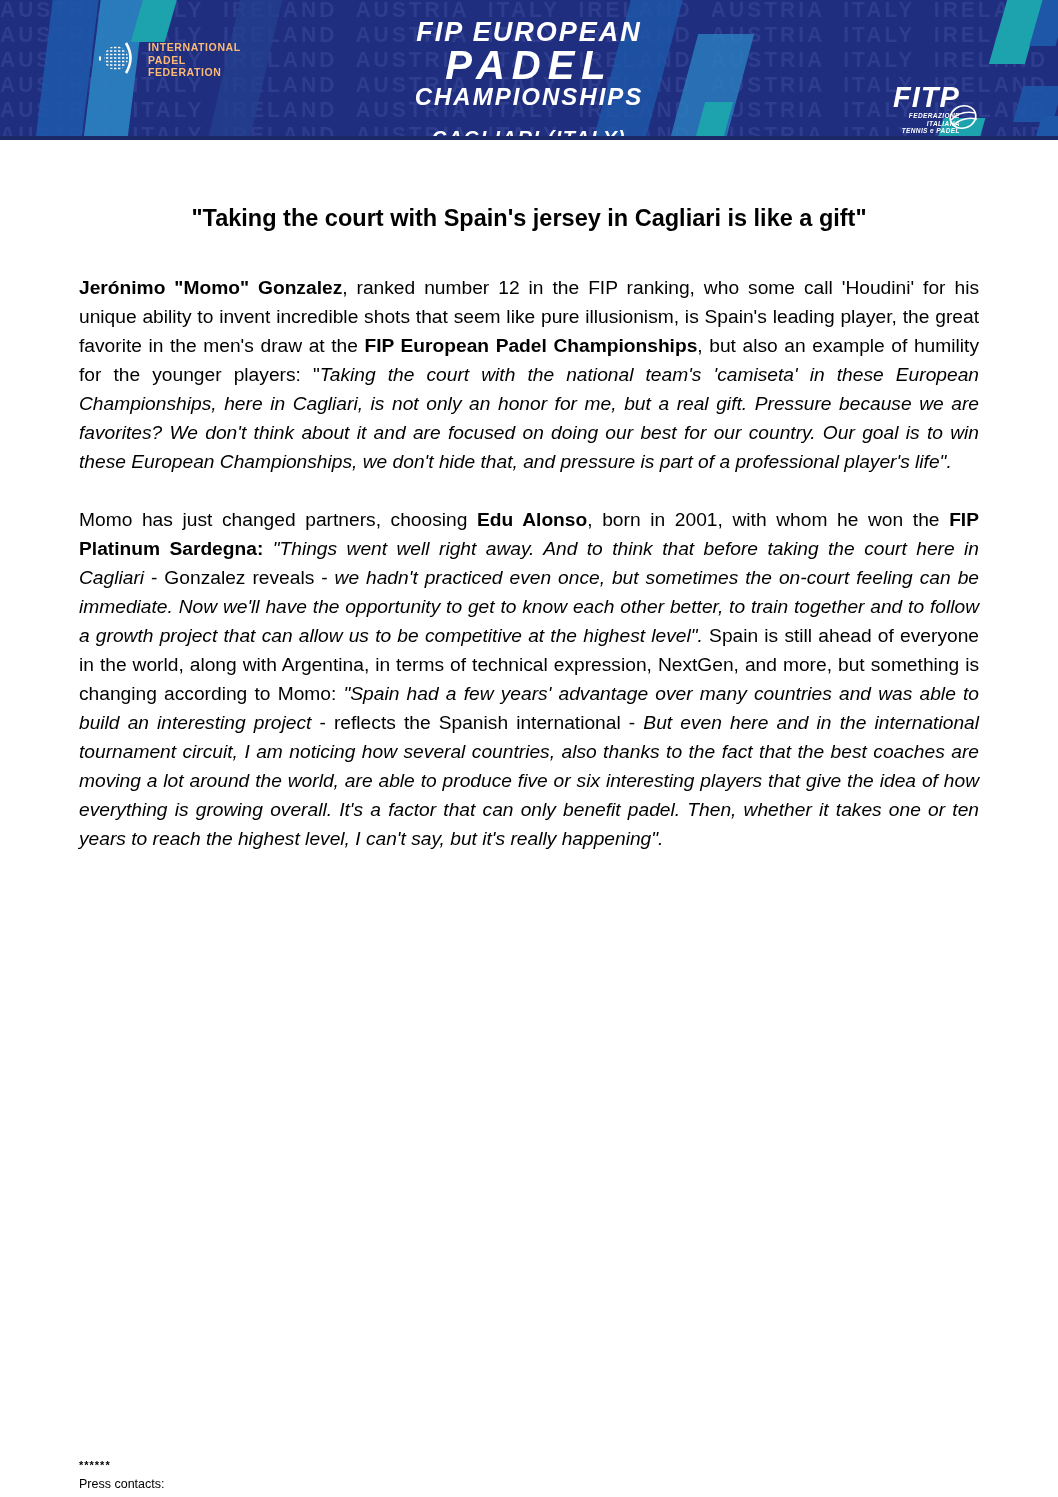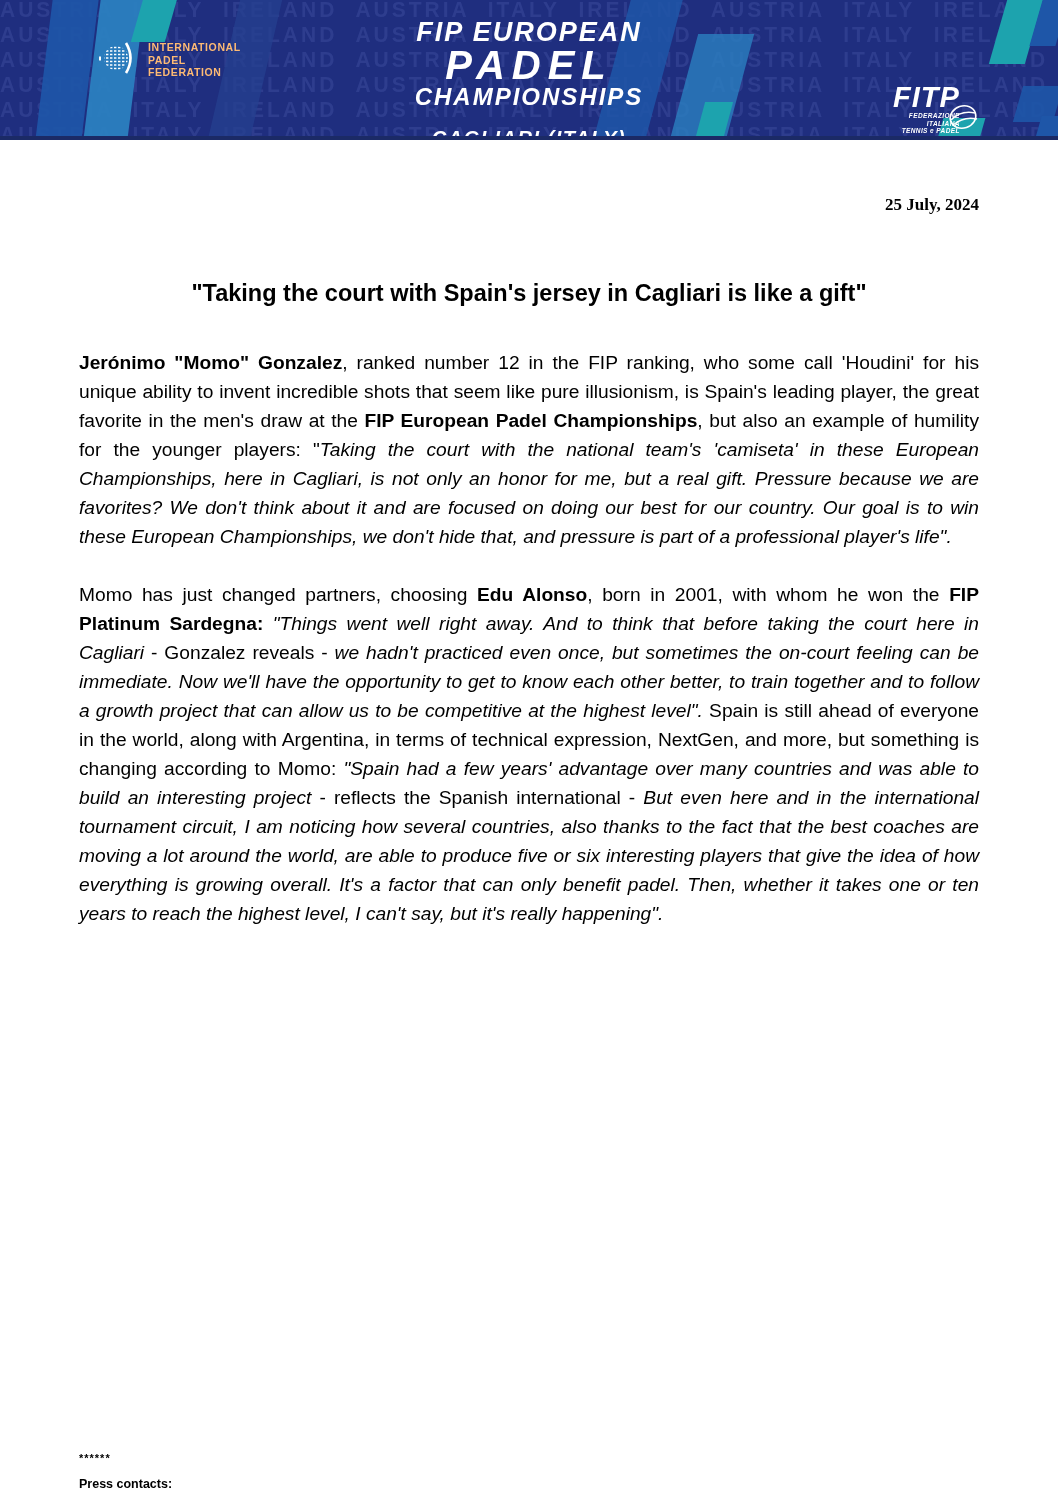--- a/index.html
+++ b/index.html
@@ -126,21 +126,21 @@
 
   
   .doc-footer {
     position: absolute;
     left: 79px;
     top: 1256px;
     font-size: 12.5px;
     line-height: 14.5px;
   }
   .footer-stars { font-weight: bold; font-size: 11px; letter-spacing: 1px; }
-  .footer-press { margin-top: 11px; font-weight: bold; }
+  .footer-press { margin-top: 4px; font-weight: normal; }
 </style>
 </head>
 <body>
 
 <div class="page">
 
   <div class="banner">
     <div class="banner-pattern">AUSTRIA ITALY IRELAND AUSTRIA ITALY IRELAND AUSTRIA ITALY IRELAND AUSTRIA ITALY IRELAND AUSTRIA ITALY IRELAND AUSTRIA ITALY IRELAND AUSTRIA ITALY IRELAND AUSTRIA ITALY IRELAND AUSTRIA ITALY IRELAND AUSTRIA ITALY IRELAND AUSTRIA ITALY IRELAND AUSTRIA ITALY IRELAND AUSTRIA ITALY IRELAND AUSTRIA ITALY IRELAND AUSTRIA ITALY IRELAND AUSTRIA ITALY IRELAND AUSTRIA ITALY IRELAND AUSTRIA ITALY IRELAND AUSTRIA ITALY IRELAND AUSTRIA ITALY IRELAND AUSTRIA ITALY IRELAND AUSTRIA ITALY IRELAND AUSTRIA ITALY IRELAND AUSTRIA ITALY IRELAND AUSTRIA ITALY IRELAND AUSTRIA ITALY IRELAND AUSTRIA ITALY IRELAND AUSTRIA ITALY IRELAND AUSTRIA ITALY IRELAND AUSTRIA ITALY IRELAND AUSTRIA ITALY IRELAND AUSTRIA ITALY IRELAND AUSTRIA ITALY IRELAND AUSTRIA ITALY IRELAND AUSTRIA ITALY IRELAND AUSTRIA ITALY IRELAND AUSTRIA ITALY IRELAND AUSTRIA ITALY IRELAND AUSTRIA ITALY IRELAND AUSTRIA ITALY IRELAND AUSTRIA ITALY IRELAND AUSTRIA ITALY IRELAND AUSTRIA ITALY IRELAND AUSTRIA ITALY IRELAND AUSTRIA ITALY IRELAND AUSTRIA ITALY IRELAND AUSTRIA ITALY IRELAND AUSTRIA ITALY IRELAND AUSTRIA ITALY IRELAND AUSTRIA ITALY IRELAND AUSTRIA ITALY IRELAND AUSTRIA ITALY IRELAND AUSTRIA ITALY IRELAND AUSTRIA ITALY IRELAND AUSTRIA ITALY IRELAND AUSTRIA ITALY IRELAND AUSTRIA ITALY IRELAND AUSTRIA ITALY IRELAND AUSTRIA ITALY IRELAND AUSTRIA ITALY IRELAND </div>
 
     <div class="shape medblue s-band-med"></div>
@@ -207,21 +207,20 @@
             <ellipse cx="17" cy="17" rx="13" ry="11" fill="none" stroke="#ffffff" stroke-width="1.6" transform="rotate(-18 17 17)"></ellipse>
             <path d="M 5 20 Q 15 10 29 13" fill="none" stroke="#ffffff" stroke-width="1.4"></path>
             <path d="M 7 25 Q 18 16 31 19" fill="none" stroke="#ffffff" stroke-width="1.4"></path>
           </svg>
         </span>
       </div>
     </div>
   </div>
 
   <div class="doc">
-    <div class="doc-date">25 July, 2024</div>
 
     <div class="doc-title">
       <div>"Taking the court with Spain's jersey in Cagliari is like a gift"</div>
     </div>
 
     <div class="doc-body">
       <p class="para"><span class="b">Jerónimo "Momo" Gonzalez</span><span>, ranked number 12 in the FIP ranking, who some call 'Houdini' for his unique ability to invent incredible shots that seem like pure illusionism, is Spain's leading player, the great favorite in the men's draw at the </span><span class="b">FIP European Padel Championships</span><span>, but also an example of humility for the younger players: "</span><span class="i">Taking the court with the national team's 'camiseta' in these European Championships, here in Cagliari, is not only an honor for me, but a real gift. Pressure because we are favorites? We don't think about it and are focused on doing our best for our country. Our goal is to win these European Championships, we don't hide that, and pressure is part of a professional player's life".</span></p>
       <p class="para"><span>Momo has just changed partners, choosing </span><span class="b">Edu Alonso</span><span>, born in 2001, with whom he won the </span><span class="b">FIP Platinum Sardegna: </span><span class="i">"Things went well right away. And to think that before taking the court here in Cagliari</span><span> - Gonzalez reveals - </span><span class="i">we hadn't practiced even once, but sometimes the on-court feeling can be immediate. Now we'll have the opportunity to get to know each other better, to train together and to follow a growth project that can allow us to be competitive at the highest level".</span><span> Spain is still ahead of everyone in the world, along with Argentina, in terms of technical expression, NextGen, and more, but something is changing according to Momo: </span><span class="i">"Spain had a few years' advantage over many countries and was able to build an interesting project</span><span> - reflects the Spanish international - </span><span class="i">But even here and in the international tournament circuit, I am noticing how several countries, also thanks to the fact that the best coaches are moving a lot around the world, are able to produce five or six interesting players that give the idea of how everything is growing overall. It's a factor that can only benefit padel. Then, whether it takes one or ten years to reach the highest level, I can't say, but it's really happening".</span></p>
     </div>
 

